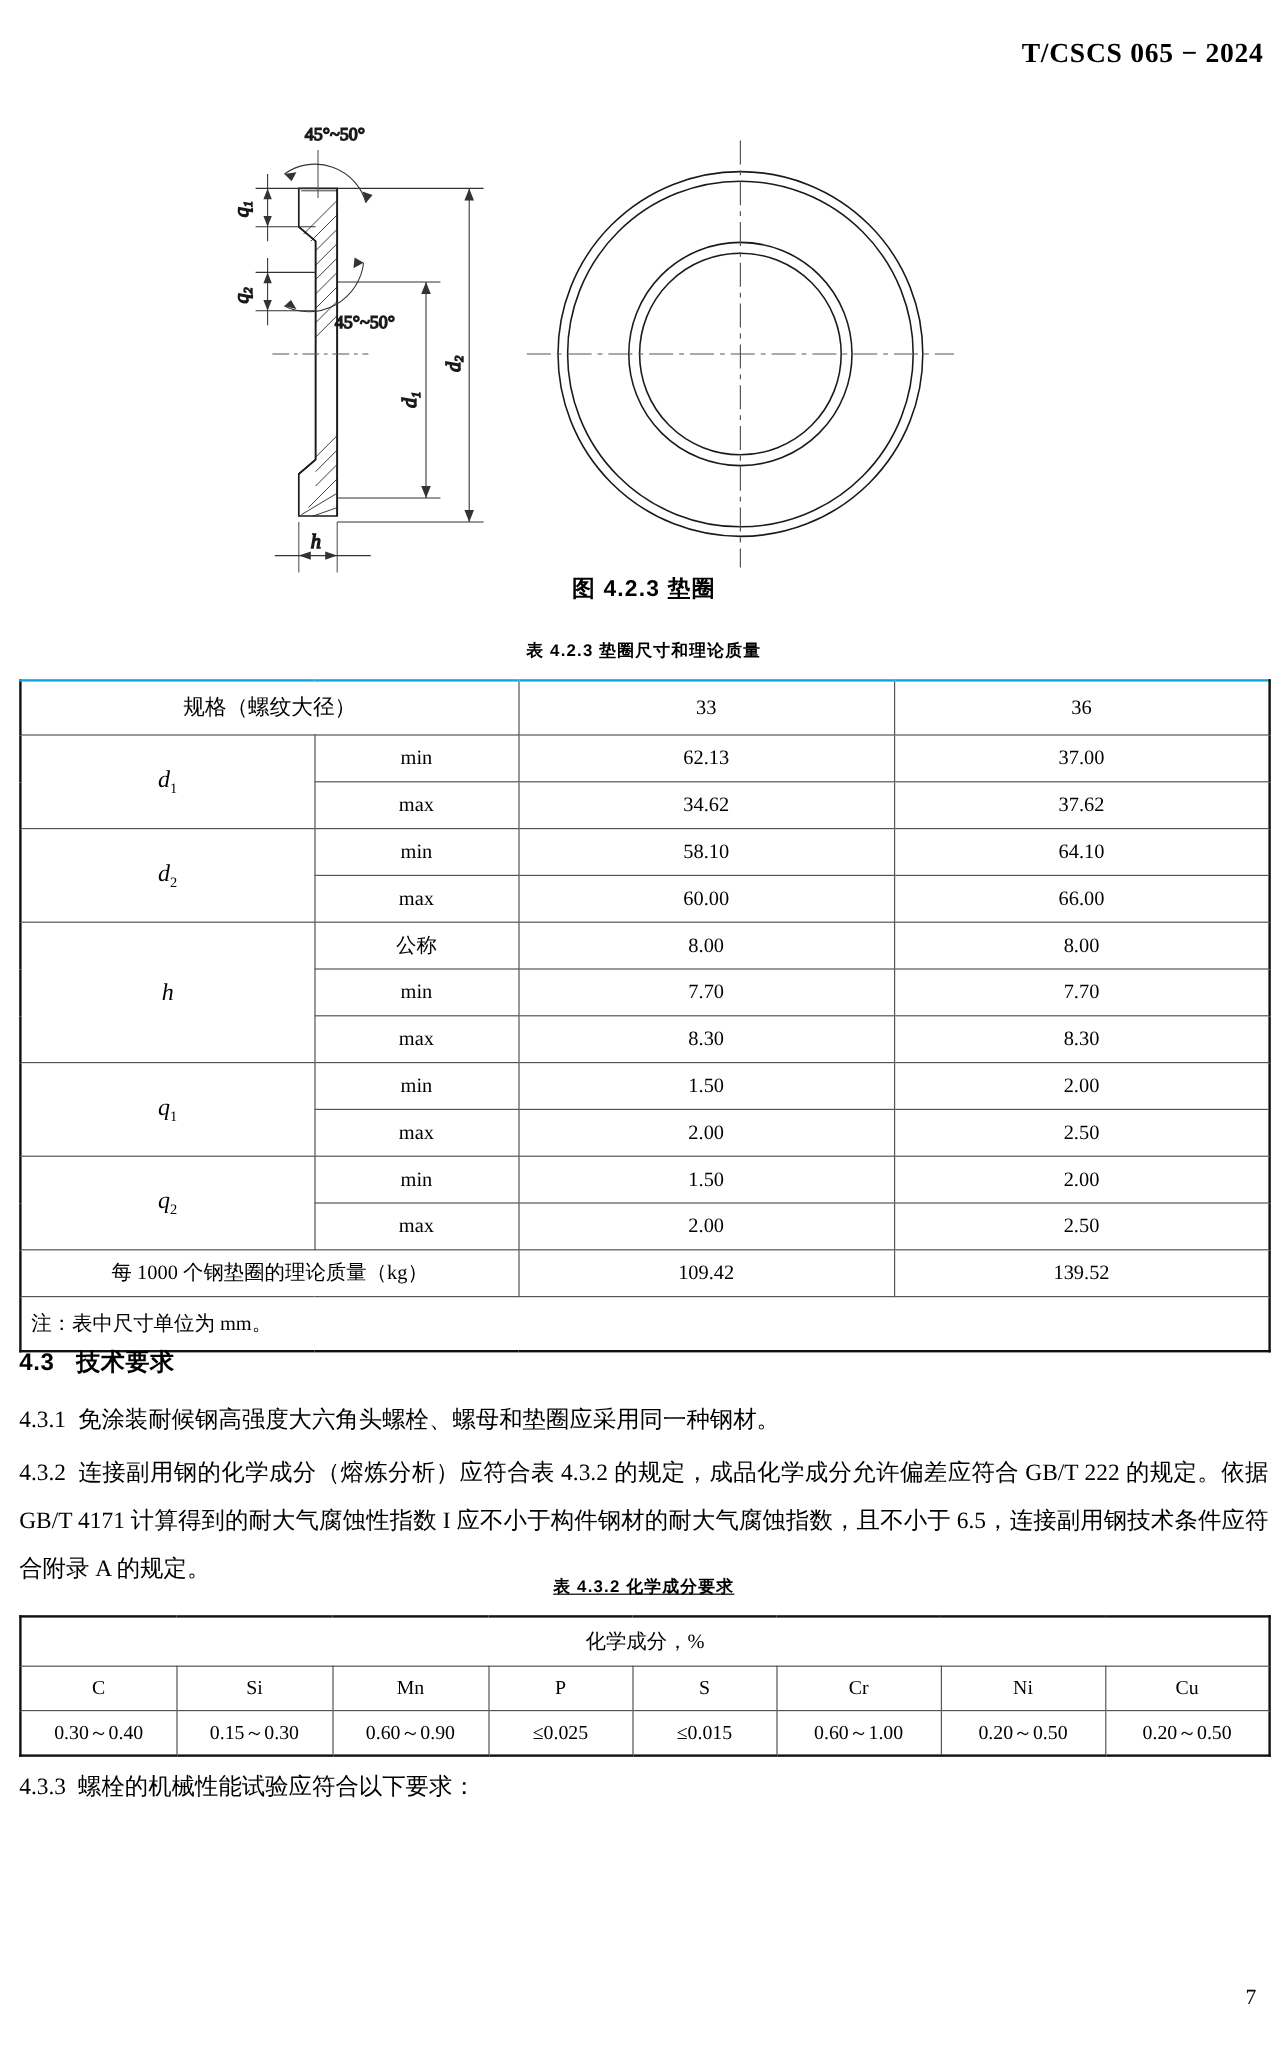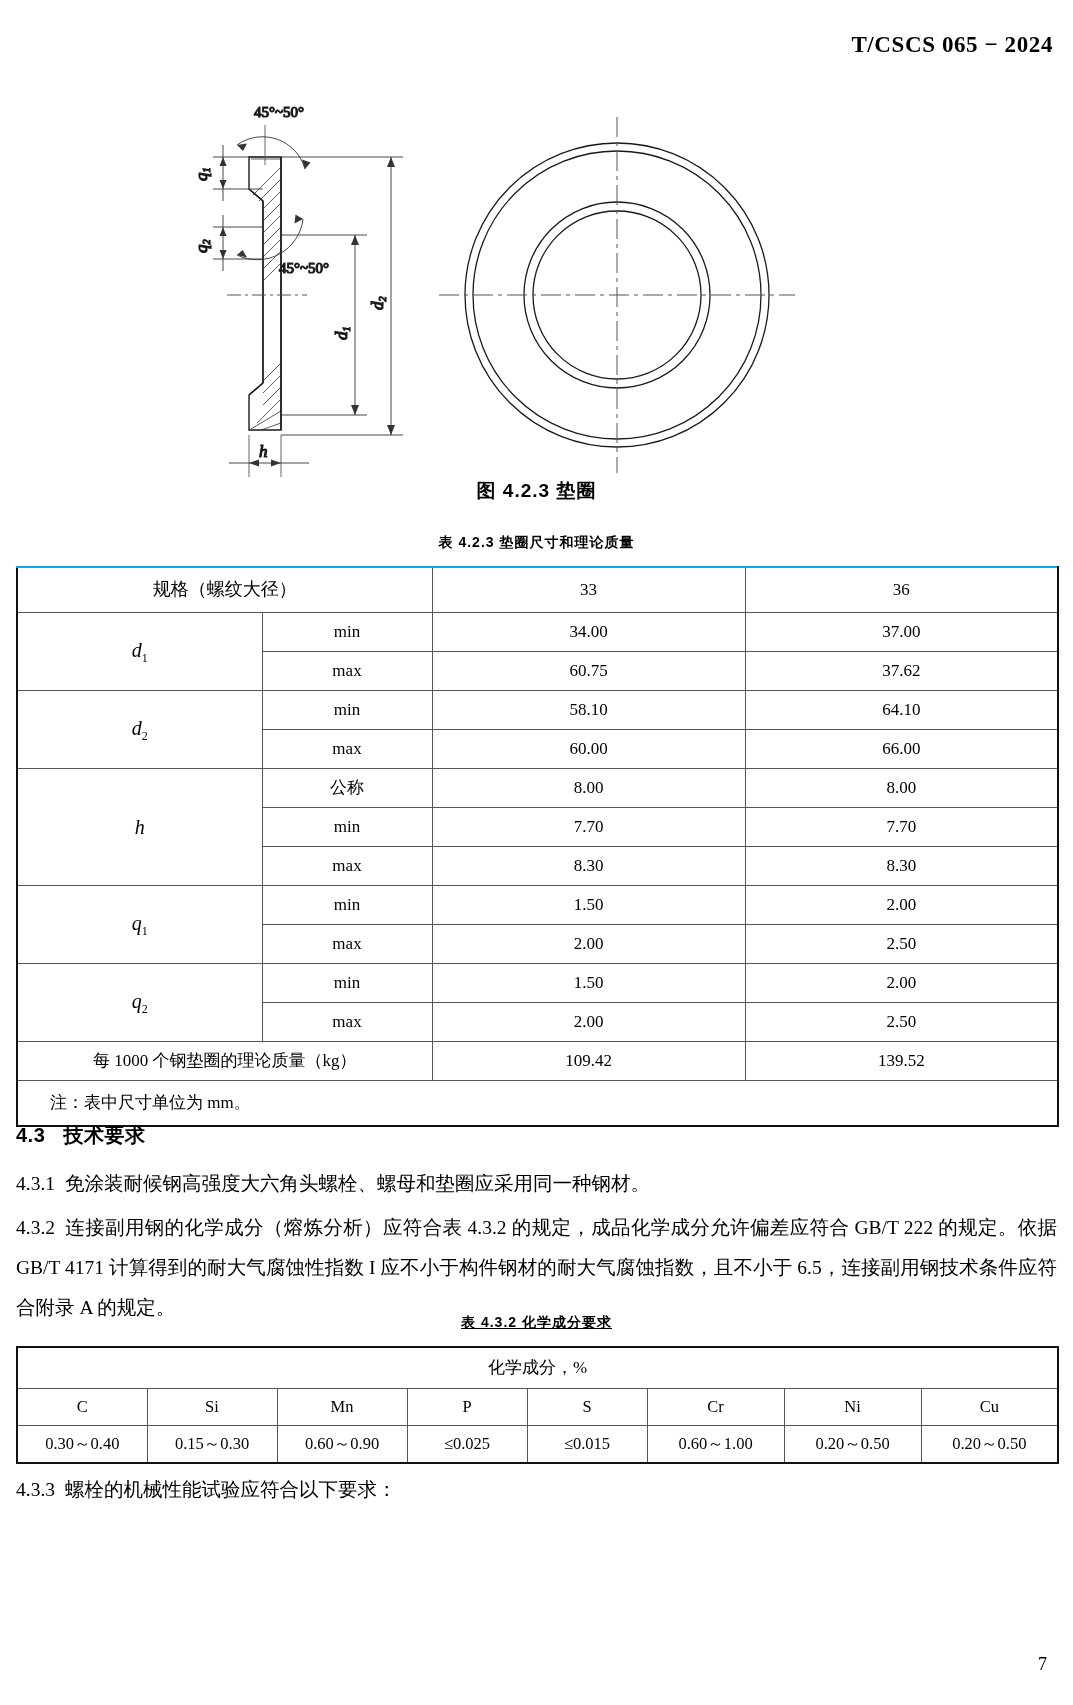--- a/index.html
+++ b/index.html
@@ -97,21 +97,21 @@
     font-style: italic;
     font-size: 20px;
   }
   #tbl-washer .sym sub {
     font-style: normal;
     font-size: 12px;
   }
   #tbl-washer .hdr-label { font-family: "Liberation Serif", serif; font-size: 18px; }
   #tbl-washer .note-cell {
     text-align: left;
-    padding-left: 32px;
+    padding-left: 8px;
     font-size: 17px;
     height: 44px;
   }
   #tbl-washer .mass-cell {
     font-size: 17px;
   }
   .col-a { width: 245px; }
   .col-b { width: 170px; }
   .col-c { width: 313px; }
   .col-d { width: 313px; }
@@ -324,27 +324,27 @@
         <td colspan="2" class="outer-top outer-left hdr-label" style="height:44px;">规格（螺纹大径）</td>
         <td class="outer-top" style="height:44px;">33</td>
         <td class="outer-top outer-right" style="height:44px;">36</td>
       </tr>
 
       <tr>
         <td rowspan="2" class="outer-left sym">
           <span>d</span><sub>1</sub>
         </td>
         <td>min</td>
-        <td>34.00</td>
+        <td>62.13</td>
         <td class="outer-right">37.00</td>
       </tr>
 
       <tr>
         <td>max</td>
-        <td>60.75</td>
+        <td>34.62</td>
         <td class="outer-right">37.62</td>
       </tr>
 
       <tr>
         <td rowspan="2" class="outer-left sym">
           <span>d</span><sub>2</sub>
         </td>
         <td>min</td>
         <td>58.10</td>
         <td class="outer-right">64.10</td>

